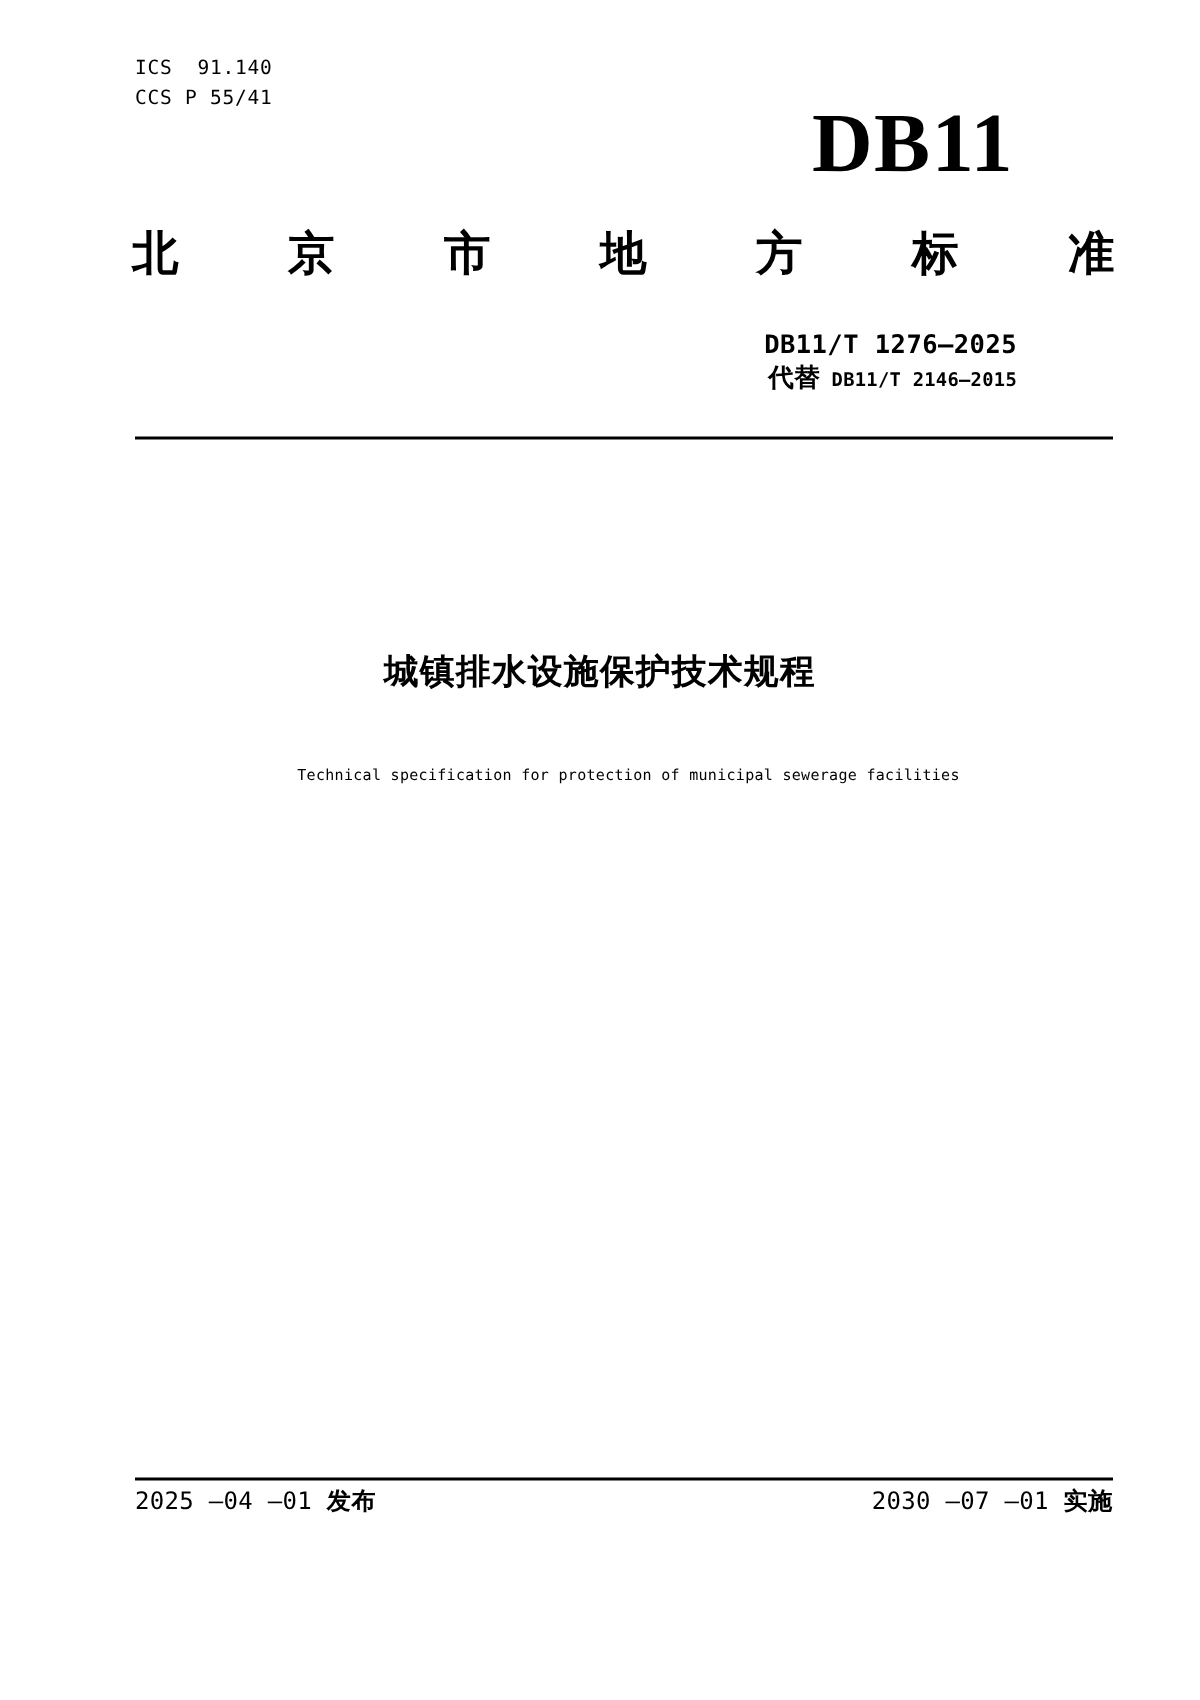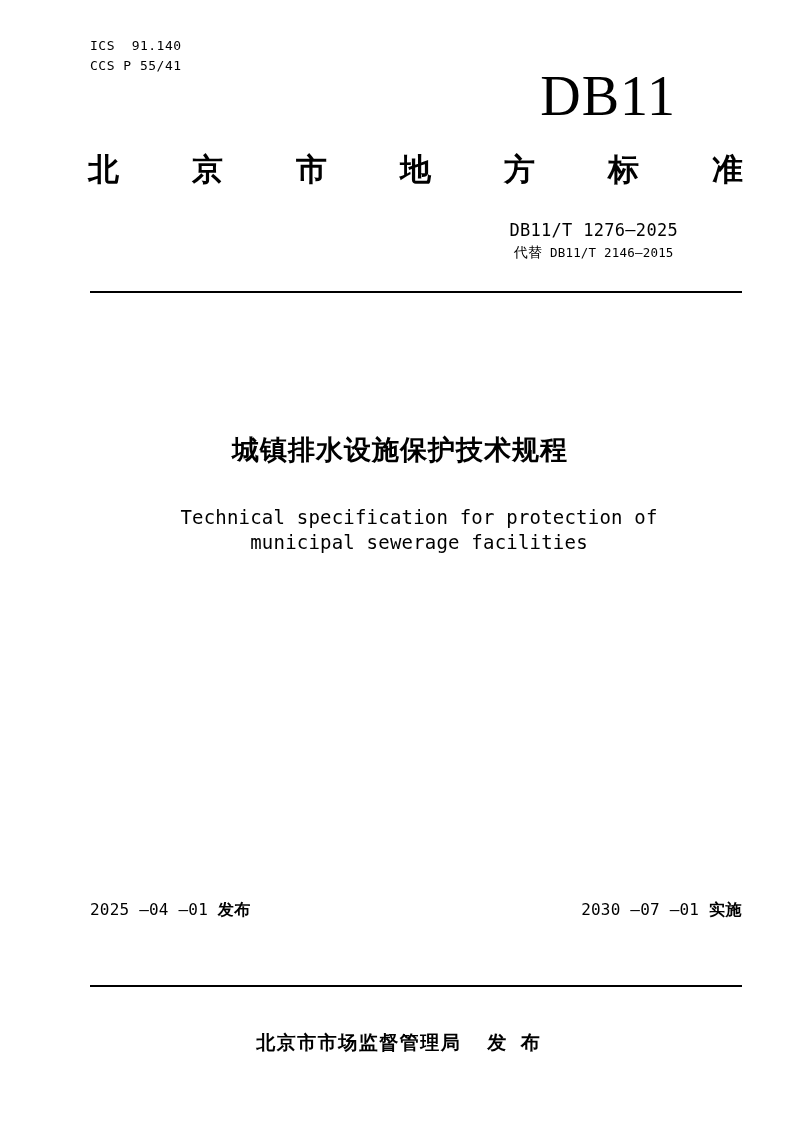--- a/index.html
+++ b/index.html
@@ -33,21 +33,21 @@
     letter-spacing: 0.5px;
   }
   .codes div { white-space: pre; }
 
   
   .db11 {
     position: absolute;
     right: 100px;
     top: 68px;
     font-family: "Liberation Serif", serif;
-    font-weight: normal;
+    font-weight: bold;
     font-size: 56px;
     letter-spacing: 1px;
     line-height: 56px;
   }
 
   
   .bigtitle {
     position: absolute;
     left: 88px;
     top: 148px;
@@ -59,36 +59,37 @@
     font-size: 31px;
     line-height: 42px;
   }
   .bigtitle span { display: block; }
 
   
   .stdnum {
     position: absolute;
     right: 98px;
     top: 218px;
-    text-align: center;
-    font-family: "DejaVu Sans Mono", monospace;
+    text-align: right;
+    font-family: "DejaVu Sans Mono", monospace;
+    font-weight: bold;
   }
   .stdnum .main {
     font-size: 17px;
     line-height: 24px;
     letter-spacing: 0.3px;
   }
   .stdnum .replaces {
     font-size: 12.5px;
     line-height: 20px;
     letter-spacing: 0.2px;
   }
   .stdnum .replaces .cn {
     font-family: "DejaVu Sans", sans-serif;
-    font-size: 14px;
+    font-size: 17px;
   }
 
   
   .rule-top {
     position: absolute;
     left: 90px;
     top: 291px;
     width: 652px;
     height: 2px;
     background: #000;
@@ -104,40 +105,40 @@
 
   
   .doc-title-cn {
     position: absolute;
     left: 0;
     top: 432px;
     width: 800px;
     text-align: center;
     font-family: "DejaVu Sans", sans-serif;
     font-weight: bold;
-    font-size: 27px;
+    font-size: 23px;
     letter-spacing: 1px;
   }
   .doc-title-en {
     position: absolute;
     left: 130px;
     top: 505px;
     width: 578px;
     text-align: center;
     font-family: "DejaVu Sans Mono", monospace;
-    font-size: 19px;
+    font-size: 10px;
     line-height: 25px;
     letter-spacing: 0.2px;
   }
 
   
   .date-row {
     position: absolute;
     left: 90px;
-    top: 900px;
+    top: 991px;
     width: 652px;
     display: flex;
     justify-content: space-between;
     align-items: baseline;
   }
   .date {
     font-family: "DejaVu Sans Mono", monospace;
     font-size: 16px;
     letter-spacing: 0.2px;
     white-space: pre;
@@ -196,15 +197,14 @@
   <div class="doc-title-cn">城镇排水设施保护技术规程</div>
   <div class="doc-title-en">Technical specification for protection of municipal sewerage facilities</div>
 
   <div class="rule-bottom"></div>
 
   <div class="date-row">
     <div class="date"><span>2025 —04 —01 </span><span class="cn">发布</span></div>
     <div class="date"><span>2030 —07 —01 </span><span class="cn">实施</span></div>
   </div>
 
-  <div class="publisher"><span>北京市市场监督管理局</span><span class="gap"></span><span class="issue">发 布</span></div>
 
 </div>
 
 </body></html>

